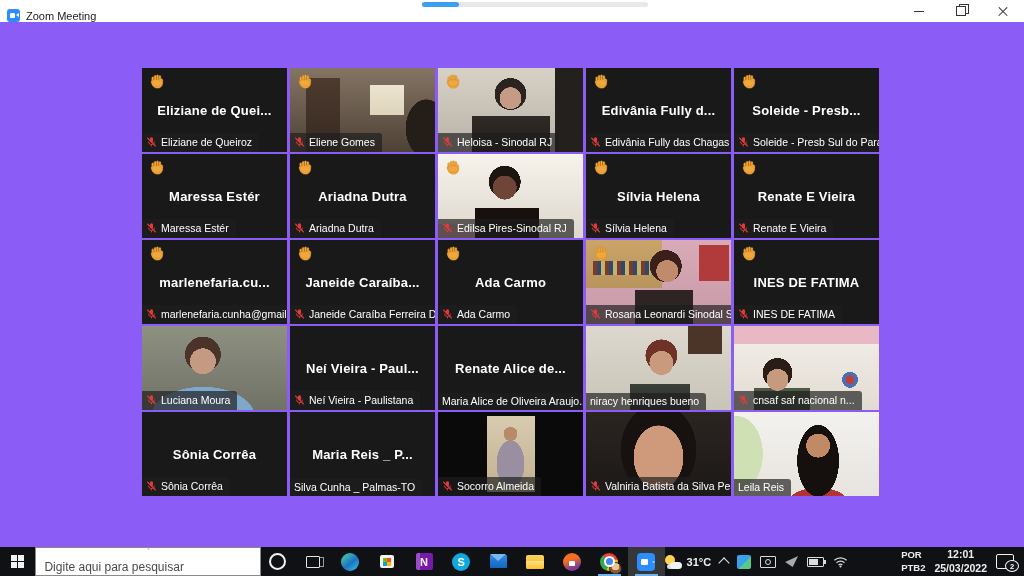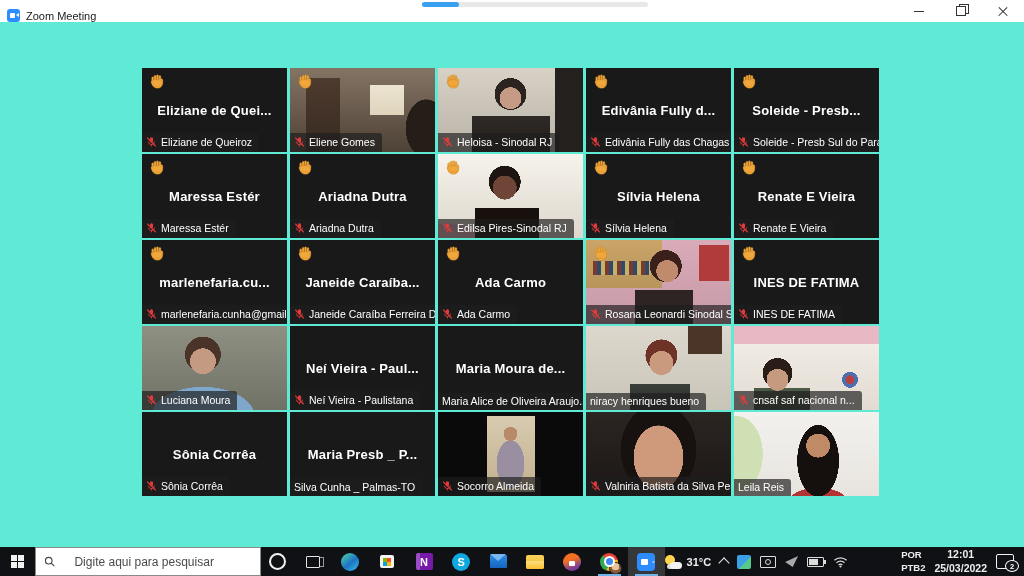--- a/index.html
+++ b/index.html
@@ -24,21 +24,21 @@
   .gl-close{position:relative;width:10px;height:10px;}
   .gl-close::before,.gl-close::after{content:"";position:absolute;left:-1px;top:4.5px;width:12px;height:1.2px;background:#333;}
   .gl-close::before{transform:rotate(45deg);} .gl-close::after{transform:rotate(-45deg);}
 
   
   .top-pill{position:absolute;top:2px;left:422px;width:226px;height:5px;background:#e8e8e8;
             border-radius:3px;z-index:6;}
   .top-pill::before{content:"";position:absolute;left:0;top:0;width:37px;height:5px;background:#39a0f0;border-radius:3px;}
 
   
-  .stage{position:absolute;top:22px;left:0;width:1024px;height:525px;background:#5eead4;}
+  .stage{position:absolute;top:22px;left:0;width:1024px;height:525px;background:#8b5cf6;}
   .grid{position:absolute;left:142px;top:46px;display:grid;
         grid-template-columns:repeat(5,145px);grid-auto-rows:84px;gap:2px 3px;}
   .tile{position:relative;background:#191919;overflow:hidden;}
   .tile.active{box-shadow:inset 0 0 0 2px #d3de5e;}
   .video{position:absolute;inset:0;}
   .cname{position:absolute;inset:0;display:flex;align-items:center;justify-content:center;
          color:#fff;font-size:13px;font-weight:bold;letter-spacing:.2px;text-align:center;padding:0 6px;}
   .hand{position:absolute;top:5px;left:7px;width:17px;height:17px;z-index:3;}
   .plabel{position:absolute;left:0;bottom:0;max-width:100%;display:flex;align-items:center;gap:4px;
           background:rgba(30,30,30,.68);color:#fff;font-size:10.5px;line-height:1;
@@ -105,21 +105,21 @@
     radial-gradient(ellipse 26px 38px at 2% 50%,#cfe0b5 0 99%,transparent),
     linear-gradient(#f3f1ee,#e7e4df);}
 
   
   .taskbar{position:absolute;left:0;bottom:0;width:1024px;height:29px;background:#101114;
            display:flex;align-items:center;color:#eee;z-index:10;}
   .start{width:40px;height:29px;display:flex;align-items:center;justify-content:center;}
   .win-logo{width:13px;height:13px;display:grid;grid-template-columns:1fr 1fr;gap:1.5px;}
   .win-logo span{background:#f2f2f2;}
   .searchbox{width:252px;height:29px;background:#fff;border:1px solid #8a8a8a;box-sizing:border-box;
-             display:flex;align-items:center;gap:17px;padding:0 8px;}
+             display:flex;align-items:center;gap:9px;padding:0 8px;flex-direction:column;}
   .searchbox input{border:none;outline:none;font-size:12px;width:100%;background:transparent;
              font-family:"Liberation Sans",sans-serif;color:#222;}
   .searchbox input::placeholder{color:#4a4a4a;opacity:1;}
   .cortana{width:38px;height:29px;display:flex;align-items:center;justify-content:center;}
   .cortana-ring{width:13px;height:13px;border:2px solid #f2f2f2;border-radius:50%;}
 
   .app{width:37px;height:29px;display:flex;align-items:center;justify-content:center;position:relative;}
   .app.running::after{content:"";position:absolute;bottom:0;left:7px;right:7px;height:2px;background:#6fb3e8;}
   .app.activeapp{background:rgba(255,255,255,.16);}
   .appicon{position:relative;width:20px;height:20px;display:flex;align-items:center;justify-content:center;}
@@ -640,21 +640,21 @@
           <line x1="7" y1="10.3" x2="7" y2="12.6" stroke="#e23b3b" stroke-width="1.2"></line>
           <line x1="1.6" y1="1.6" x2="12.4" y2="12.4" stroke="#e23b3b" stroke-width="1.4"></line>
         </svg>
       </span>
       <span class="ptext">Neí Vieira - Paulistana</span>
     </div>
   </div>
       <div class="tile">
     <div class="video"></div>
 
-    <div class="cname">Maria Moura de...</div>
+    <div class="cname">Renate Alice de...</div>
     <div class="plabel">
 
       <span class="ptext">Maria Alice de Oliveira Araujo...</span>
     </div>
   </div>
       <div class="tile">
     <div class="video v-niracy"></div>
 
     <div class="plabel">
 
@@ -688,21 +688,21 @@
           <line x1="7" y1="10.3" x2="7" y2="12.6" stroke="#e23b3b" stroke-width="1.2"></line>
           <line x1="1.6" y1="1.6" x2="12.4" y2="12.4" stroke="#e23b3b" stroke-width="1.4"></line>
         </svg>
       </span>
       <span class="ptext">Sônia Corrêa</span>
     </div>
   </div>
       <div class="tile">
     <div class="video"></div>
 
-    <div class="cname">Maria Presb _ P...</div>
+    <div class="cname">Maria Reis _ P...</div>
     <div class="plabel">
 
       <span class="ptext">Silva Cunha _ Palmas-TO</span>
     </div>
   </div>
       <div class="tile">
     <div class="video v-socorro"></div>
 
     <div class="plabel">
       <span class="mic">

